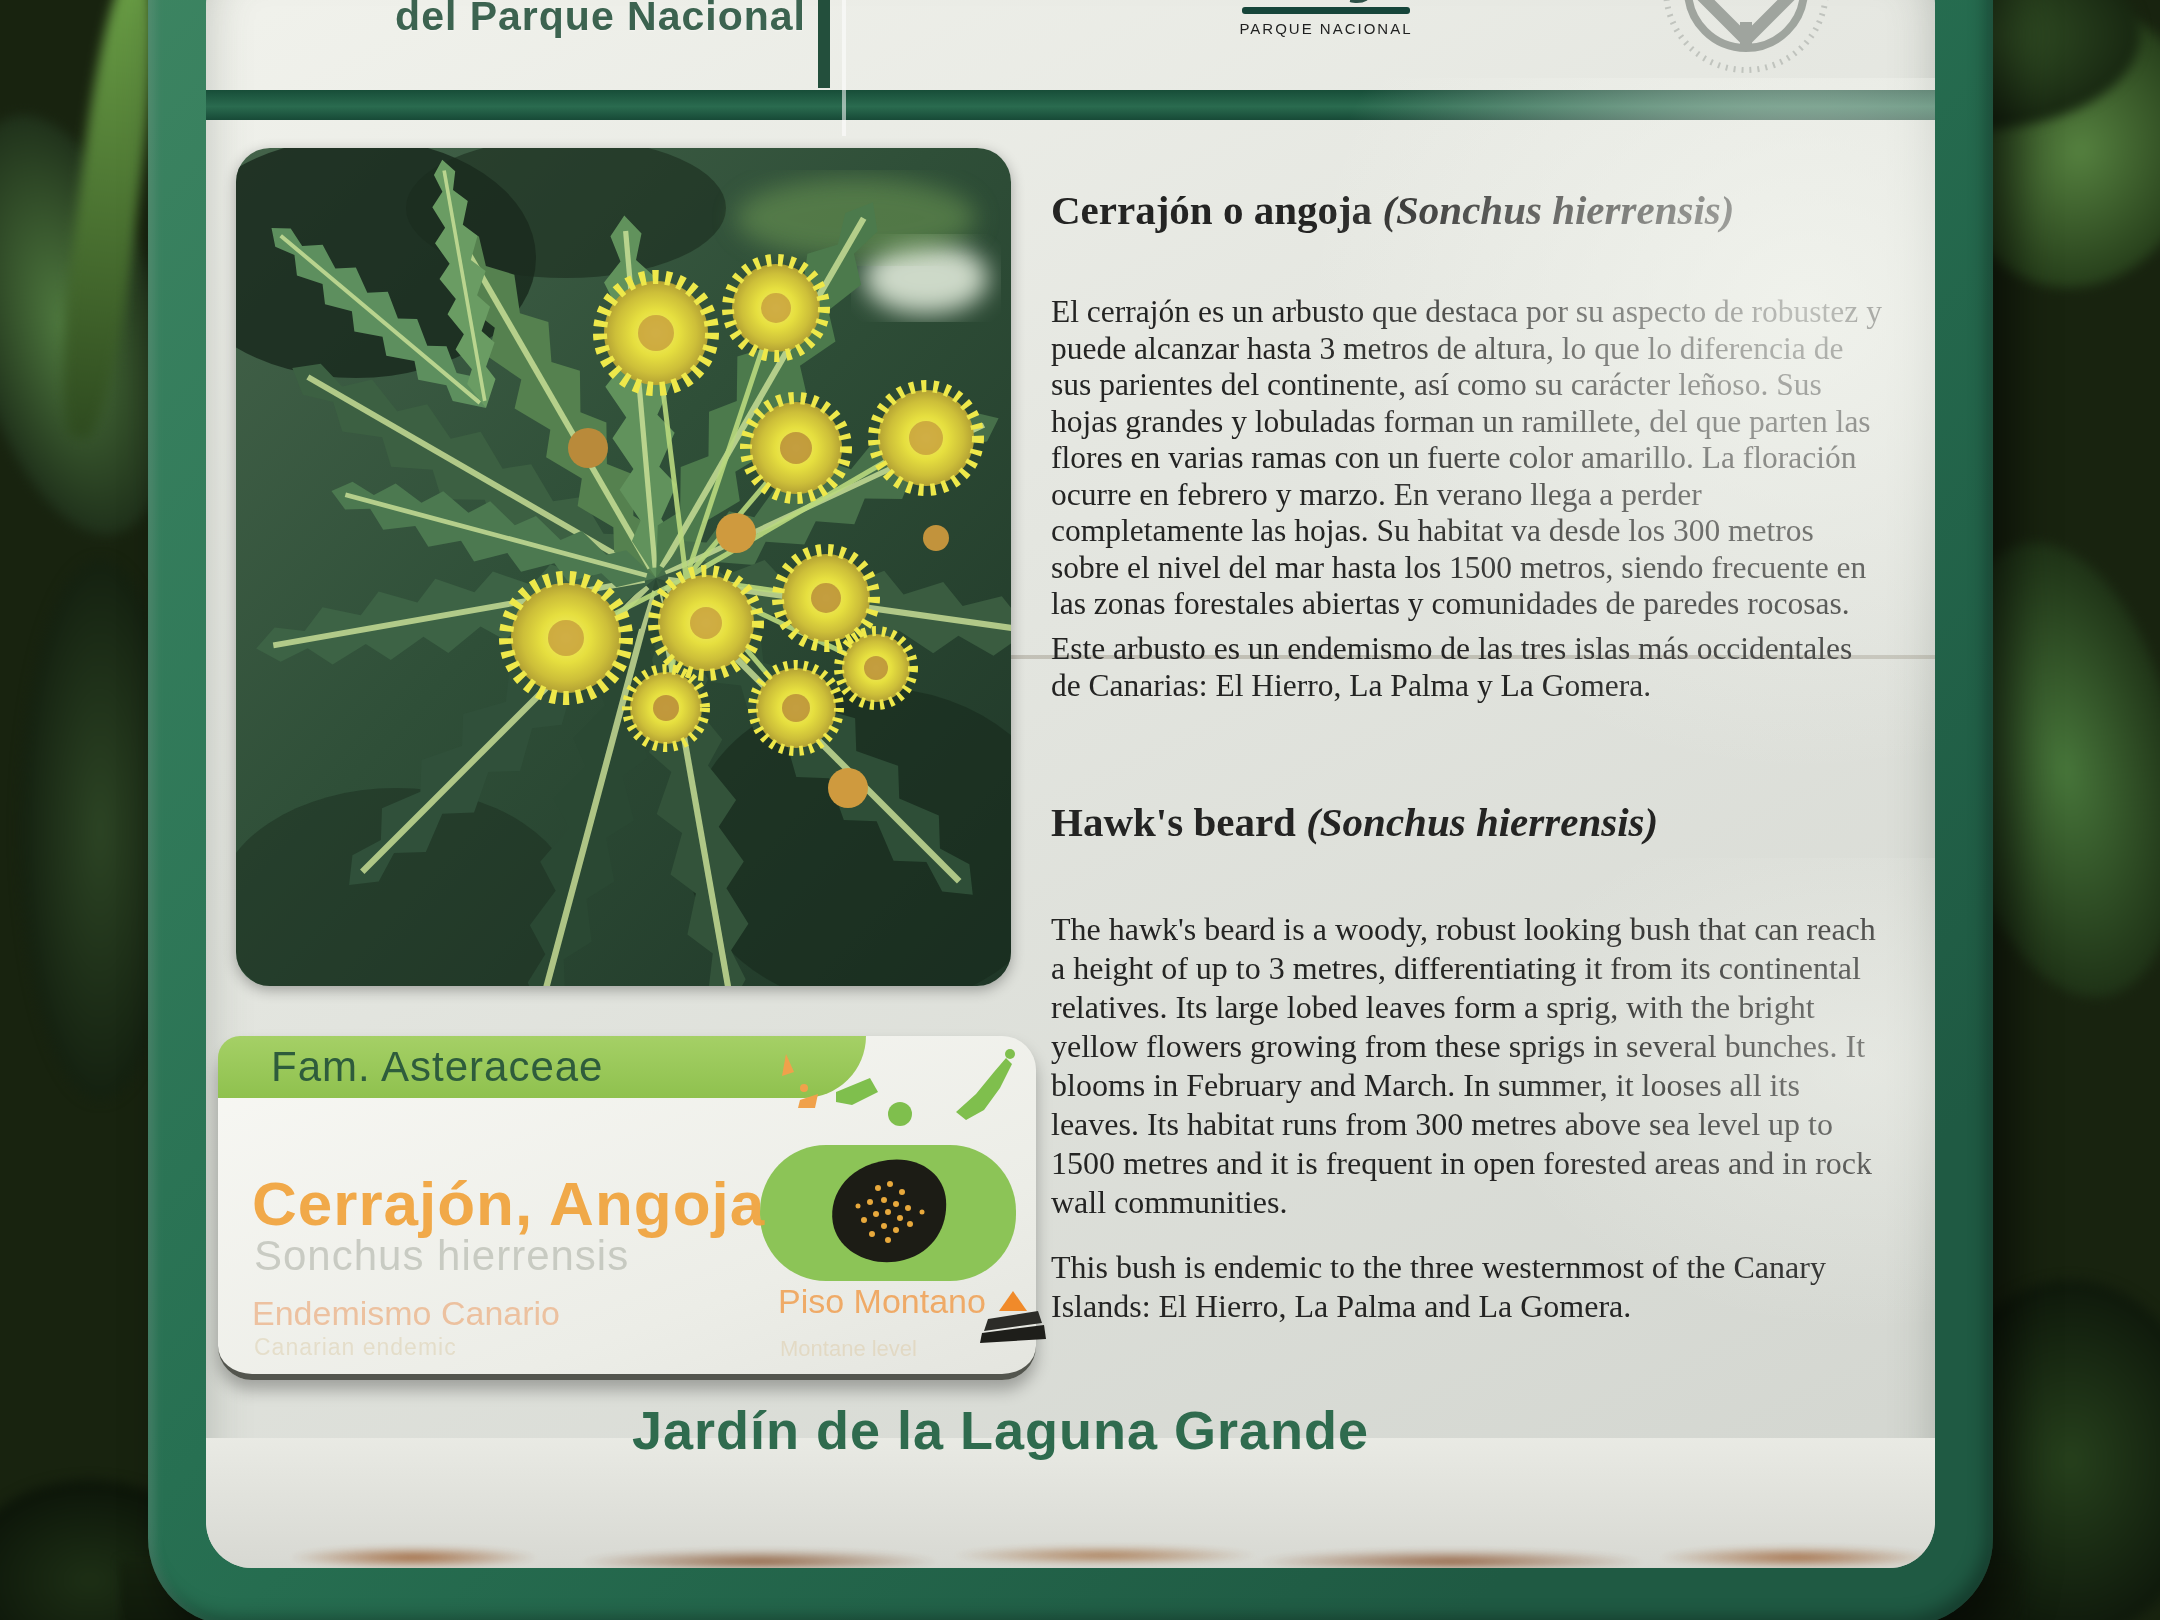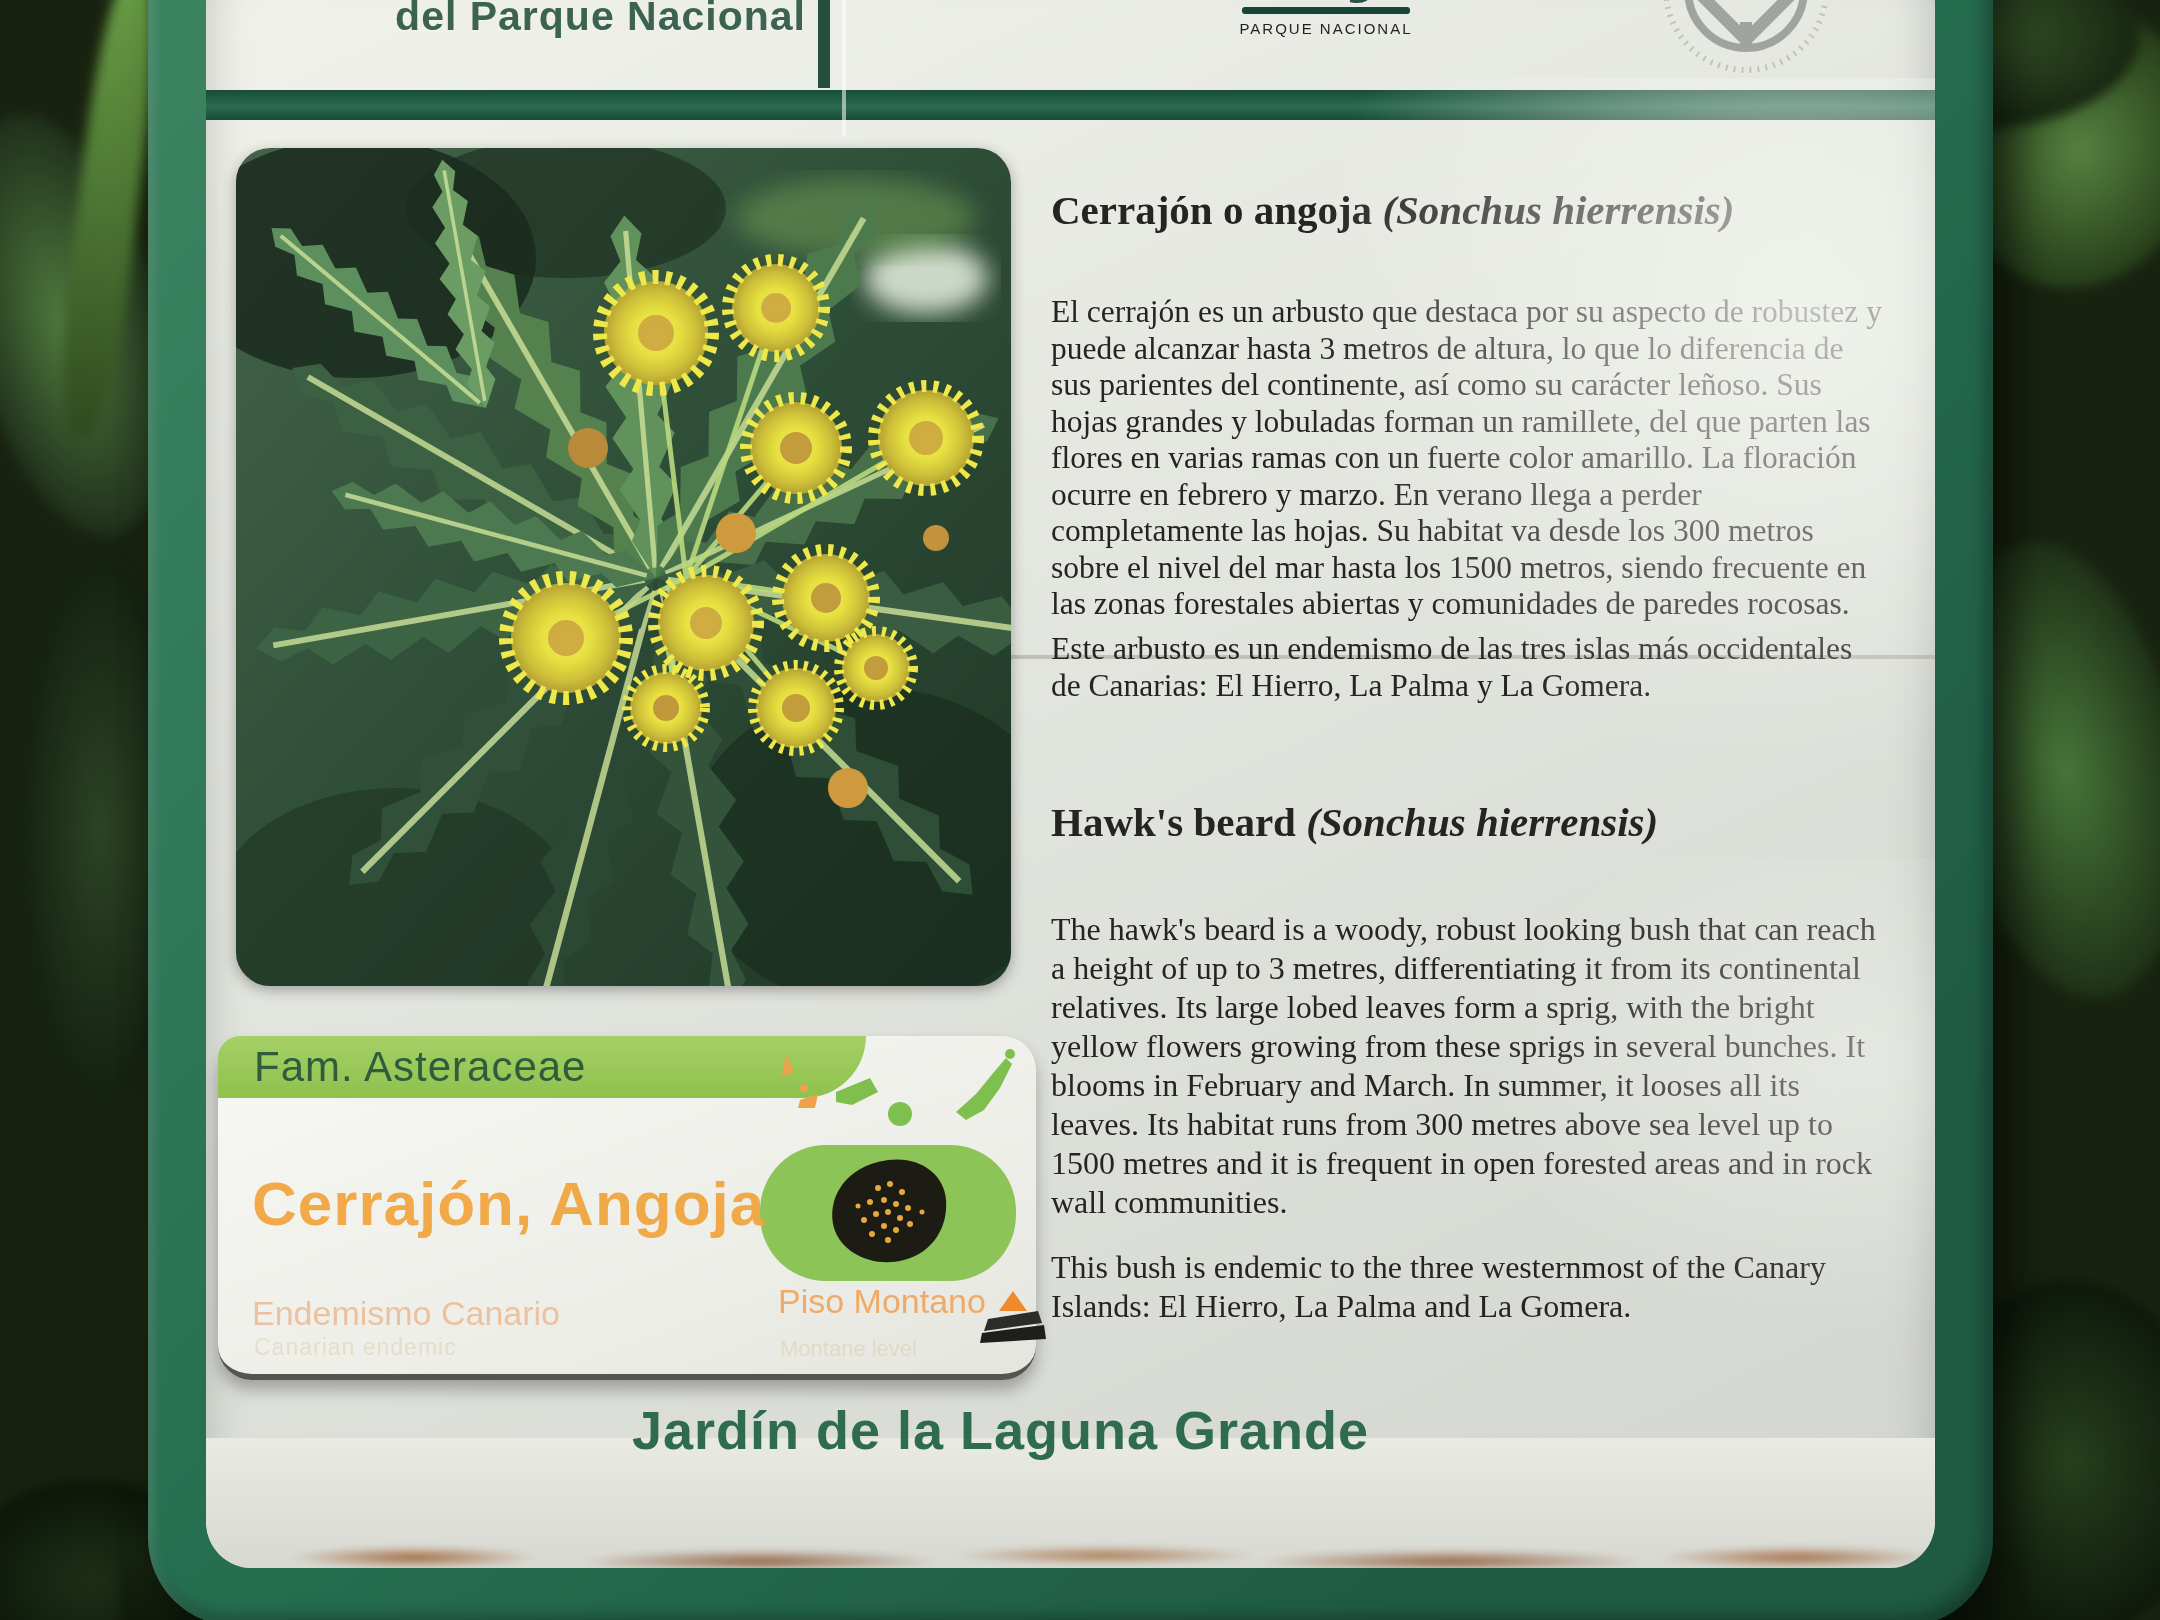--- a/index.html
+++ b/index.html
@@ -59,21 +59,21 @@
     position:absolute;left:12px;top:1078px;width:818px;height:338px;
     background:linear-gradient(160deg,#f8f8f4,#ecedE7 70%,#e4e5df);
     background:linear-gradient(160deg,#f8f8f4,#ecede7 70%,#e4e5df);
     border-radius:34px;border-bottom:6px solid #53554e;
     box-shadow:0 10px 16px rgba(0,0,0,.28);
   }
   .card-tab{
     position:absolute;left:0;top:0;width:648px;height:62px;
     background:linear-gradient(#a5d066,#8fc14e);
     border-radius:32px 0 90px 0;
-    display:flex;align-items:center;padding-left:36px;box-sizing:border-box;
+    display:flex;align-items:center;padding-left:53px;box-sizing:border-box;
     font-size:42px;color:#2e5c3c;letter-spacing:1px;
   }
   .card-common{position:absolute;left:34px;top:118px;font-size:62px;font-weight:600;color:#f1a33c;letter-spacing:1px;opacity:.92;margin-top:14px;}
   .card-sci{position:absolute;left:36px;top:196px;font-size:42px;color:#a9ada2;opacity:.55;letter-spacing:1px;}
   .card-endemism{position:absolute;left:34px;top:258px;font-size:34px;color:#ecб287;color:#ecb287;opacity:.75;}
   .card-endemism-sub{position:absolute;left:36px;top:298px;font-size:23px;color:#d9c9a4;opacity:.45;letter-spacing:1px;}
   .card-zone{position:absolute;left:560px;top:246px;font-size:34px;color:#f0a45a;opacity:.9;}
   .card-zone-sub{position:absolute;left:562px;top:300px;font-size:22px;color:#dcc7a0;opacity:.45;}
   .mountain{position:absolute;left:760px;top:248px;width:70px;height:70px;}
   .canary-map{position:absolute;left:520px;top:12px;width:300px;height:250px;}
@@ -295,20 +295,21 @@
             <circle cx="158" cy="182" r="3"></circle>
               <circle cx="172" cy="176" r="3"></circle>
               <circle cx="134" cy="186" r="3"></circle>
             <circle cx="150" cy="192" r="3"></circle>
               <circle cx="184" cy="164" r="2.5"></circle>
               <circle cx="120" cy="158" r="2.5"></circle>
           </g>
         </svg>
 
         <div class="card-common">Cerrajón, Angoja</div>
+        <div class="card-sci">Sonchus hierrensis</div>
         <div class="card-endemism">Endemismo Canario</div>
         <div class="card-endemism-sub">Canarian endemic</div>
         <div class="card-zone">Piso Montano</div>
         <div class="card-zone-sub">Montane level</div>
 
         <svg class="mountain" viewBox="0 0 70 60">
           <polygon points="35,2 49,22 21,22" fill="#f08a2a"></polygon>
           <polygon points="10,30 60,22 64,34 6,42" fill="#2c2c28"></polygon>
           <polygon points="4,44 66,36 68,50 2,54" fill="#1e1e1a"></polygon>
         </svg>

